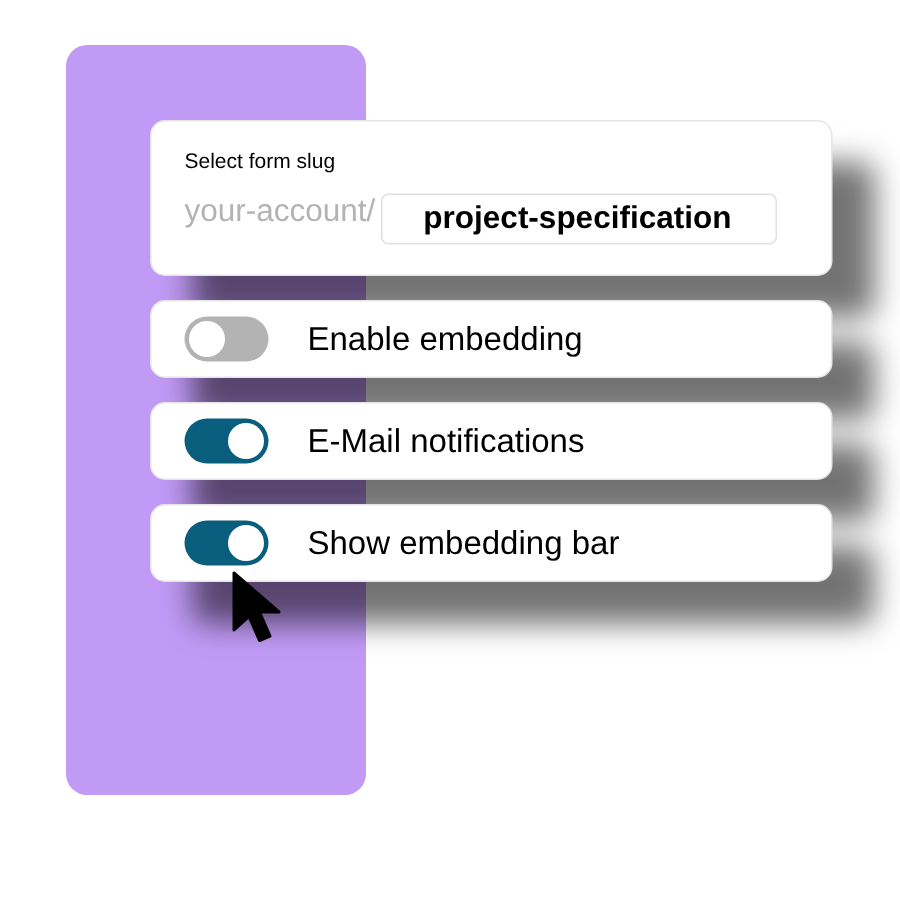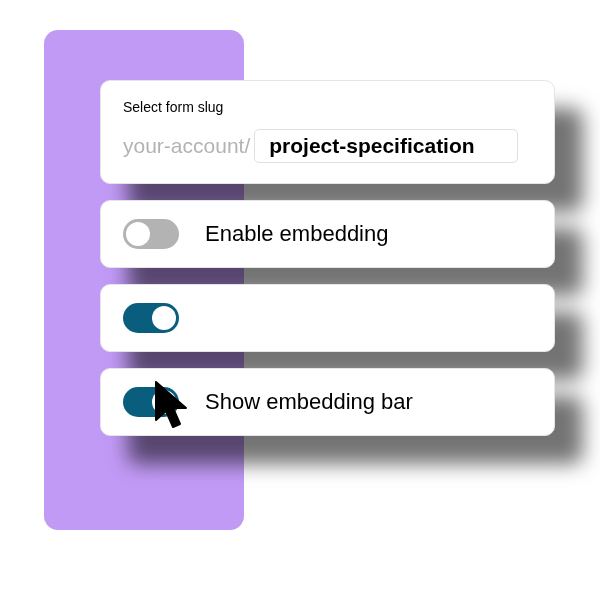--- a/index.html
+++ b/index.html
@@ -44,44 +44,44 @@
       padding: 18px 22px 20px 22px;
     }
     .slug-title {
       font-size: 14px;
       color: #000;
       font-weight: 400;
       margin-bottom: 14px;
     }
     .slug-row {
       display: flex;
-      align-items: center;
+      align-items: flex-start;
     }
     .slug-prefix {
       font-size: 21px;
       color: #b3b3b3;
       margin-right: 4px;
     }
     .slug-input {
       font-size: 21px;
       font-weight: 700;
       color: #000;
       border: 1px solid #e0e0e0;
       border-radius: 5px;
-      padding: 4px 14px;
+      padding: 4px 27px;
       background: #fff;
       font-family: inherit;
       outline: none;
       width: 264px;
     }
     .toggle-card {
       display: flex;
       align-items: center;
       padding: 16px 22px;
-      height: 68px;
+      height: 52px;
       text-align: center;
     }
     .toggle {
       width: 56px;
       height: 30px;
       border-radius: 15px;
       position: relative;
       margin-right: 26px;
       cursor: pointer;
       flex-shrink: 0;
@@ -138,20 +138,21 @@
     <div class="toggle toggle-off">
       <div class="toggle-knob"></div>
     </div>
     <div class="toggle-label">Enable embedding</div>
   </div>
 
   <div class="card toggle-card">
     <div class="toggle toggle-on">
       <div class="toggle-knob"></div>
     </div>
+    <div class="toggle-label">E-Mail notifications</div>
   </div>
 
   <div class="card toggle-card">
     <div class="toggle toggle-on">
       <div class="toggle-knob"></div>
     </div>
     <div class="toggle-label">Show embedding bar</div>
   </div>
 
 </div>

